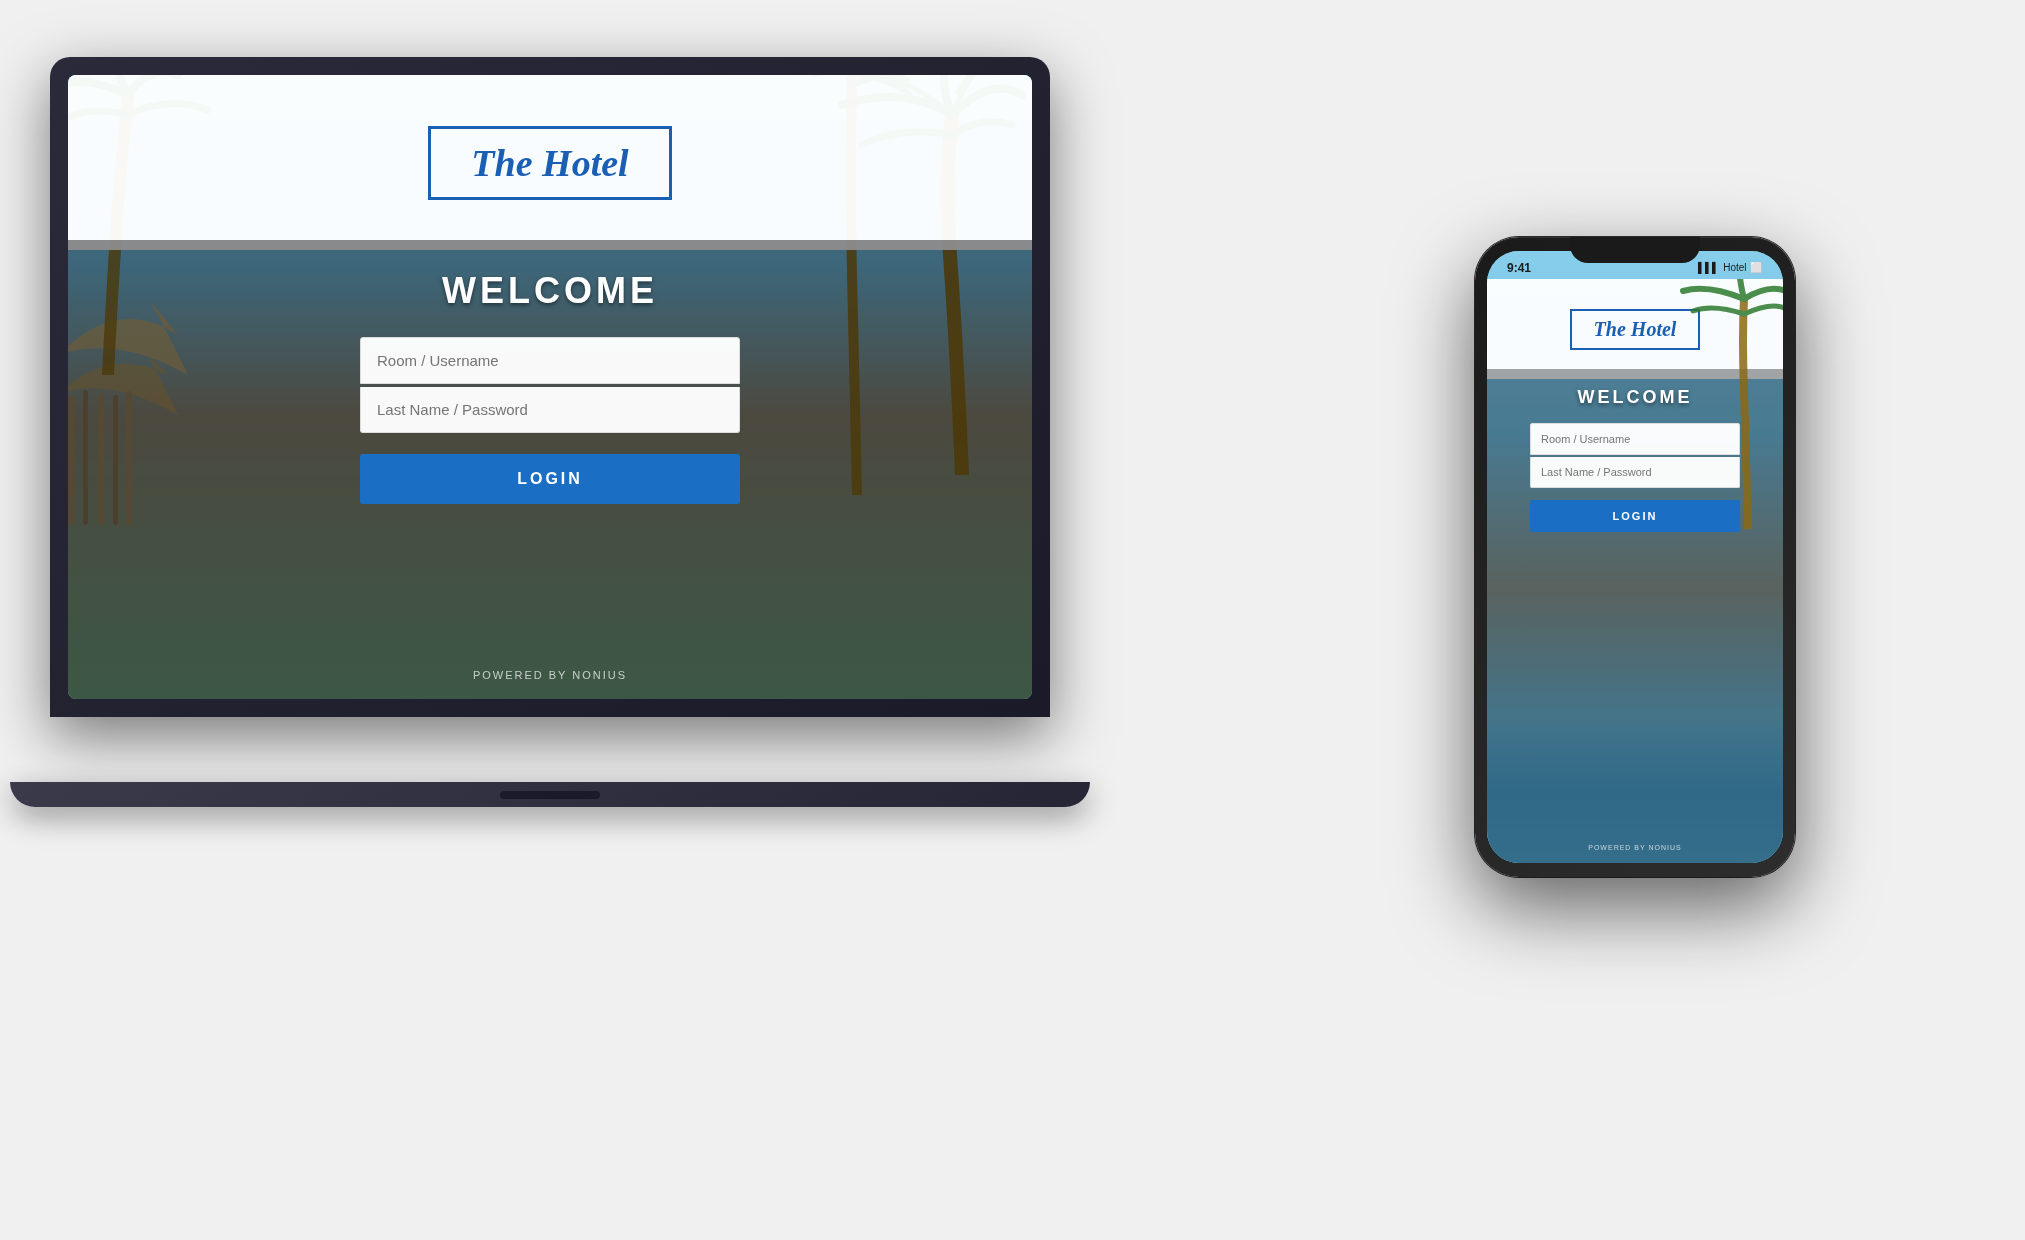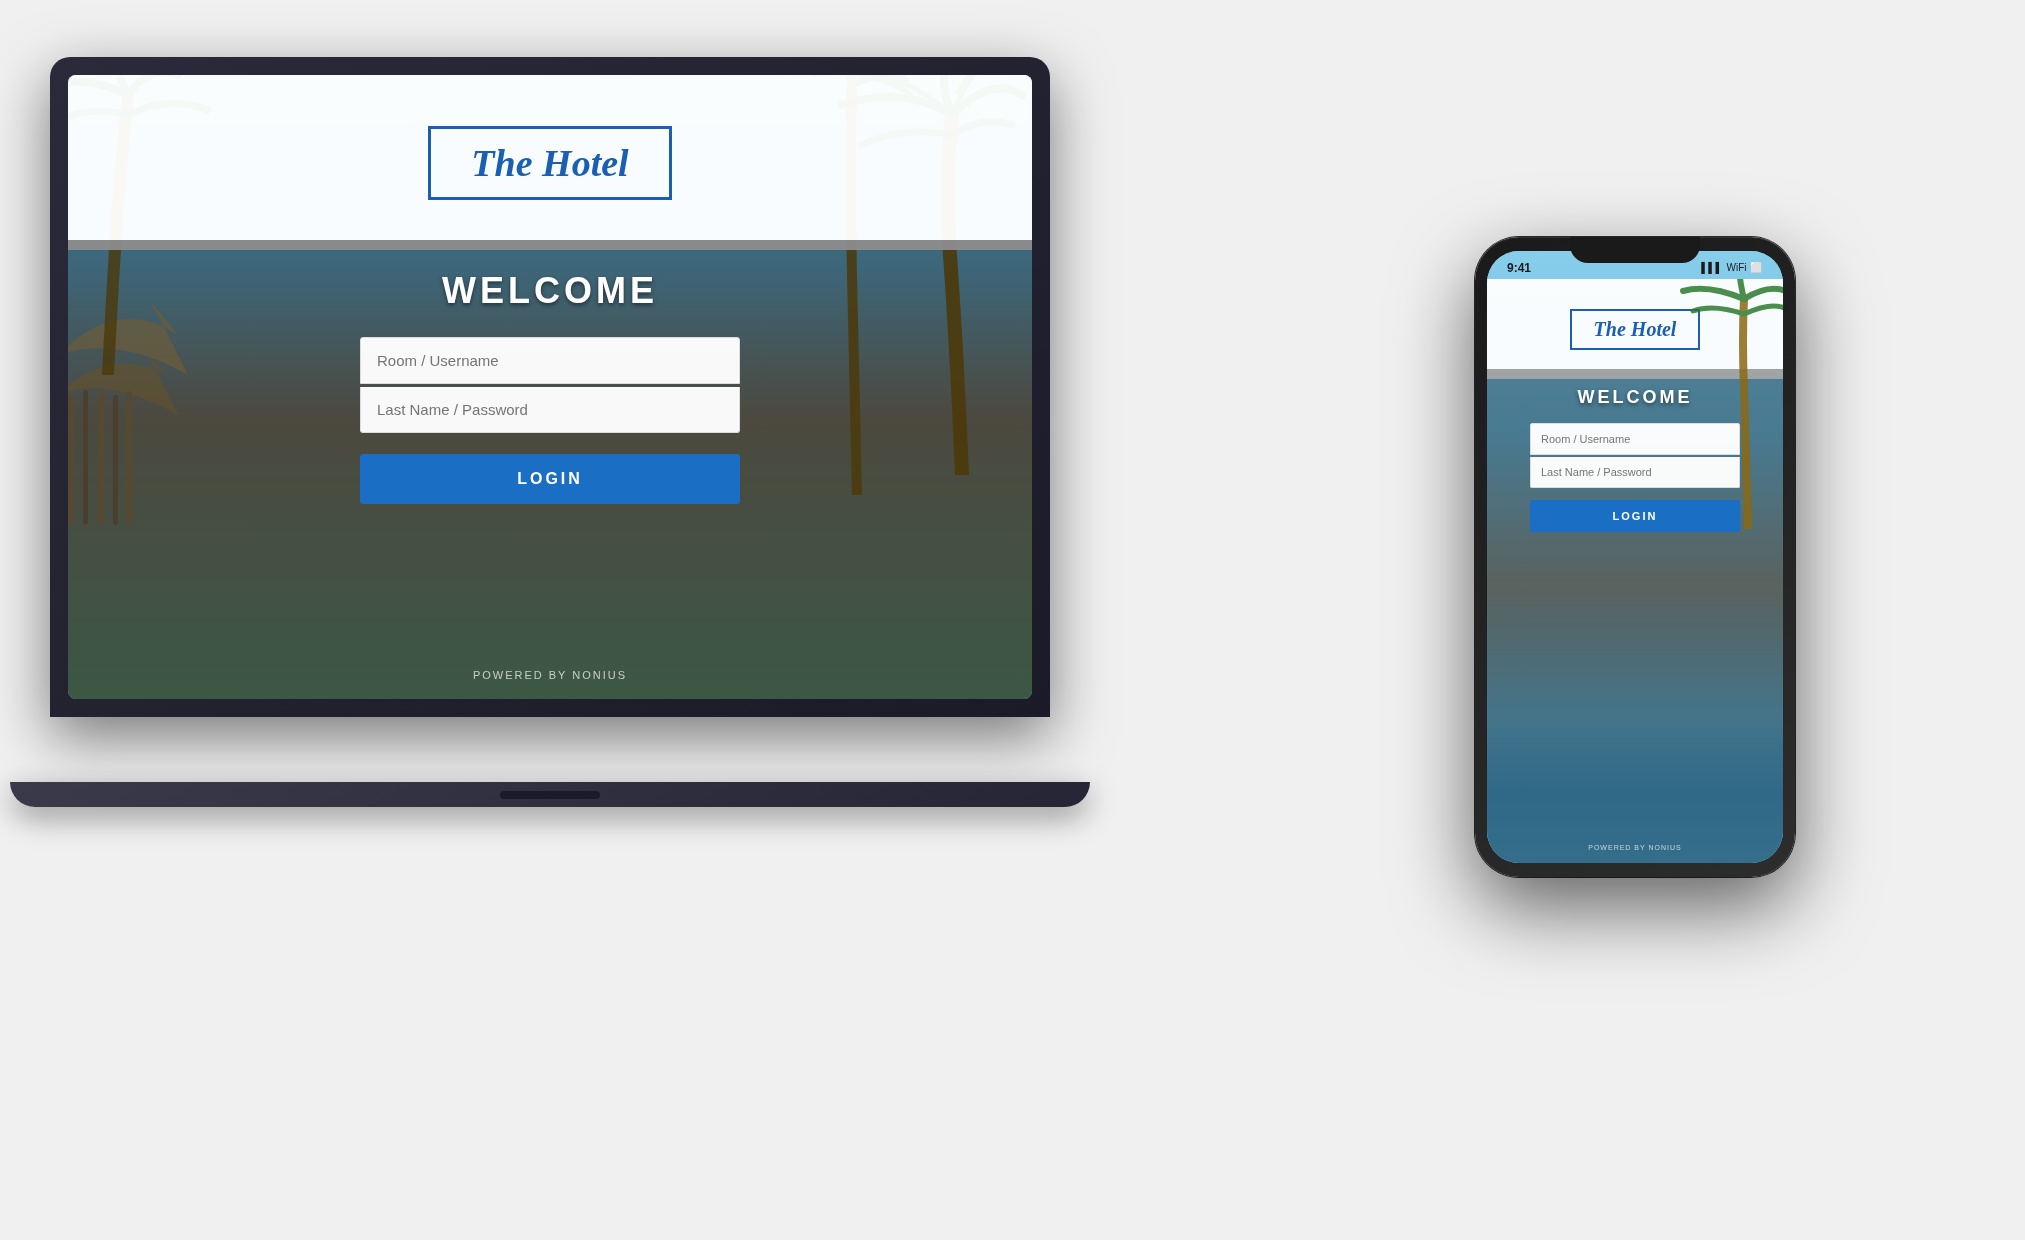--- a/index.html
+++ b/index.html
@@ -488,21 +488,21 @@
     <div class="phone-body">
 
       <div class="phone-notch"></div>
 
       <div class="phone-screen">
 
         <div class="phone-status-bar">
           <span class="phone-time">9:41</span>
           <div class="phone-icons">
             <span>▌▌▌</span>
-            <span>WiFi</span>
+            <span>Hotel</span>
             <span>⬜</span>
           </div>
         </div>
 
         <div class="phone-bg"></div>
 
         <svg style="position:absolute;top:28px;right:-5px;width:120px;height:250px;opacity:0.85;z-index:2" viewBox="0 0 120 250" xmlns="http://www.w3.org/2000/svg">
           <path d="M80 250 Q78 170 76 110 Q74 60 76 20" stroke="#8B6914" stroke-width="8" fill="none" stroke-linecap="round"></path>
           <path d="M76 20 Q40 5 15 12" stroke="#2d7a2d" stroke-width="6" fill="none" stroke-linecap="round"></path>
           <path d="M76 20 Q100 5 118 12" stroke="#2d7a2d" stroke-width="6" fill="none" stroke-linecap="round"></path>

